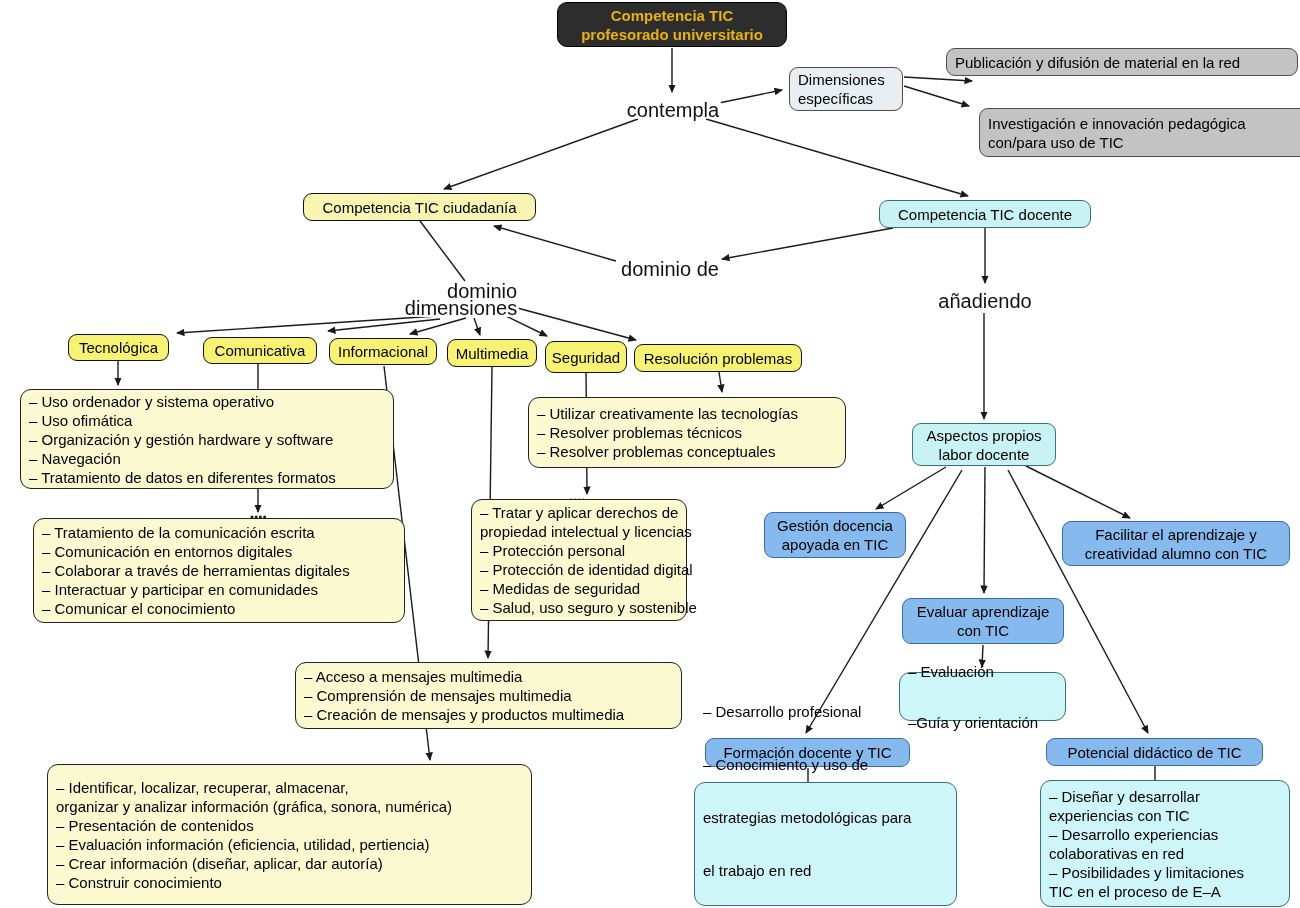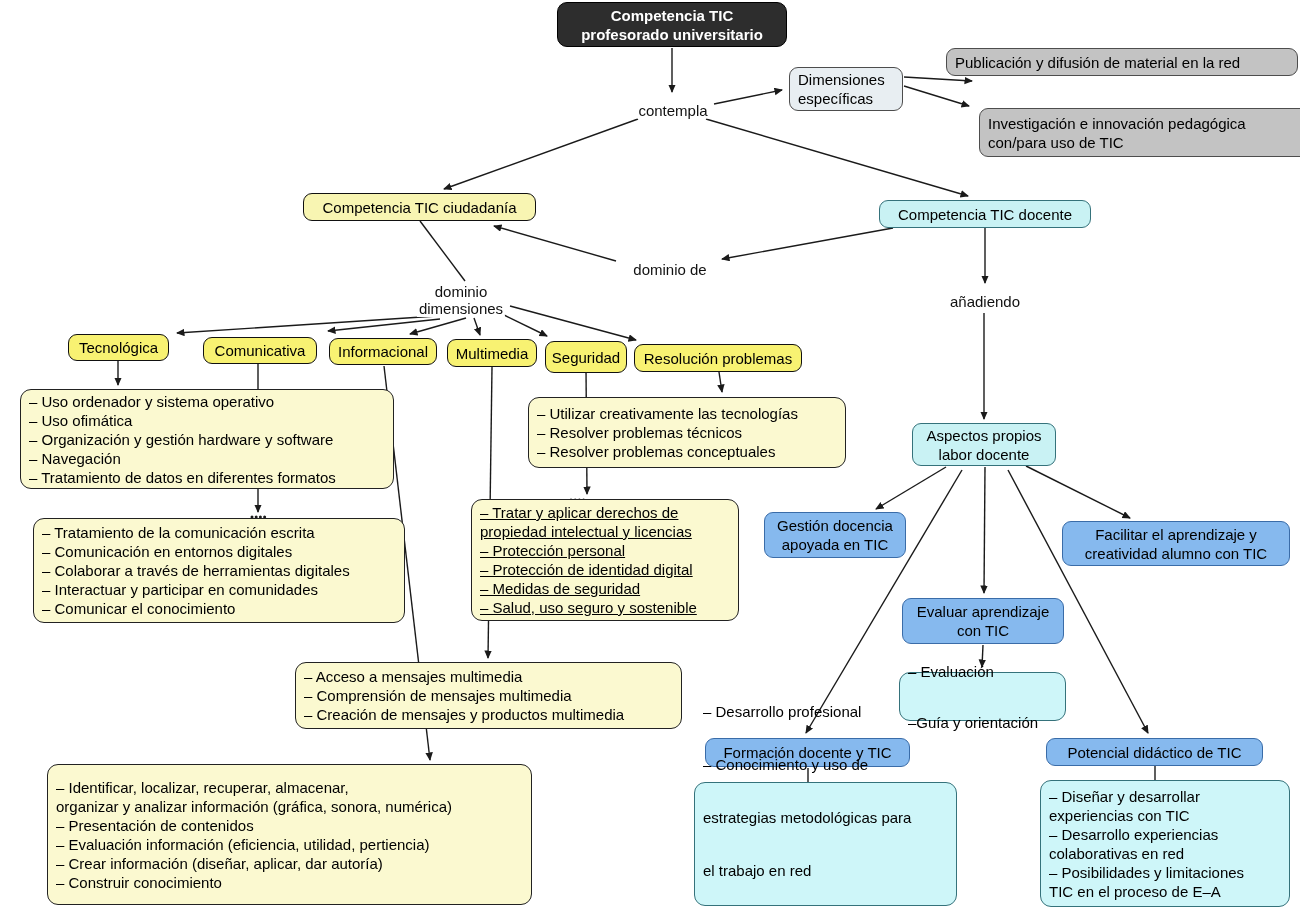--- a/index.html
+++ b/index.html
@@ -9,32 +9,32 @@
   }
   #edge-layer{position:absolute;left:0;top:0;width:1300px;height:908px;}
   #node-layer{position:absolute;left:0;top:0;width:1300px;height:908px;}
   .edge{fill:none;stroke:#1a1a1a;stroke-width:1.4;}
   .dot{fill:#1a1a1a;}
   .node{
     position:absolute;box-sizing:border-box;display:flex;flex-direction:column;
     justify-content:center;font-size:15px;line-height:19px;border-radius:9px;
   }
   .node .ln{white-space:nowrap;}
-  .n-dark{background:#2d2d2d;color:#ffffff;border:1.5px solid #000;font-weight:bold;text-align:center;border-radius:10px;}
+  .n-dark{background:#2d2d2d;color:#eab308;border:1.5px solid #000;font-weight:bold;text-align:center;border-radius:10px;}
   .n-palegray{background:#e8eef2;border:1.5px solid #4d4d4d;padding:2px 8px;text-align:left;}
   .n-gray{background:#c3c3c3;border:1.5px solid #4d4d4d;padding:2px 8px;text-align:left;}
   .n-yellow{background:#f8f5b2;border:1.5px solid #111;text-align:center;}
   .n-yellowcat{background:#f8f272;border:1.5px solid #111;text-align:center;}
   .n-yellowpale{background:#fbf9d0;border:1.3px solid #222;padding:3px 8px;text-align:left;border-radius:11px;}
   .n-cyan{background:#c9f2f4;border:1.5px solid #35727b;text-align:center;}
   .n-cyanpale{background:#cef6f9;border:1.5px solid #35727b;padding:3px 8px;text-align:left;border-radius:11px;}
   .n-blue{background:#86b9ee;border:1.5px solid #3a6ca8;text-align:center;}
   .edge-label{
-    position:absolute;transform:translate(-50%,-50%);font-size:15px;line-height:17px;
-    text-align:center;white-space:nowrap;color:#111;background:#fff;padding:0 2px;
+    position:absolute;transform:translate(-50%,-50%);font-size:20px;line-height:17px;
+    text-align:right;white-space:nowrap;color:#111;background:#fff;padding:0 2px;
   }
 </style>
 </head>
 <body>
 
 <div id="canvas">
   <svg id="edge-layer" xmlns="http://www.w3.org/2000/svg" width="1300" height="908" viewBox="0 0 1300 908">
     <defs>
       <marker id="arrowhead" markerWidth="10" markerHeight="9" refX="7.5" refY="3.75" orient="auto" markerUnits="userSpaceOnUse">
         <path d="M0,0 L8.5,3.75 L0,7.5 z" fill="#1a1a1a"></path>
@@ -132,21 +132,21 @@
         <div class="ln">– Resolver problemas técnicos</div>
         <div class="ln">– Resolver problemas conceptuales</div>
       </div>
       <div class="node n-yellowpale" style="left: 33px; top: 518px; width: 372px; height: 105px;">
         <div class="ln">– Tratamiento de la comunicación escrita</div>
         <div class="ln">– Comunicación en entornos digitales</div>
         <div class="ln">– Colaborar a través de herramientas digitales</div>
         <div class="ln">– Interactuar y participar en comunidades</div>
         <div class="ln">– Comunicar el conocimiento</div>
       </div>
-      <div class="node n-yellowpale" style="left: 471px; top: 499px; width: 268px; height: 122px; text-decoration: underline;">
+      <div class="node n-yellowpale" style="left: 471px; top: 499px; width: 216px; height: 122px;">
         <div class="ln">– Tratar y aplicar derechos de</div>
         <div class="ln">propiedad intelectual y licencias</div>
         <div class="ln">– Protección personal</div>
         <div class="ln">– Protección de identidad digital</div>
         <div class="ln">– Medidas de seguridad</div>
         <div class="ln">– Salud, uso seguro y sostenible</div>
       </div>
       <div class="node n-yellowpale" style="left: 295px; top: 662px; width: 387px; height: 67px;">
         <div class="ln">– Acceso a mensajes multimedia</div>
         <div class="ln">– Comprensión de mensajes multimedia</div>

